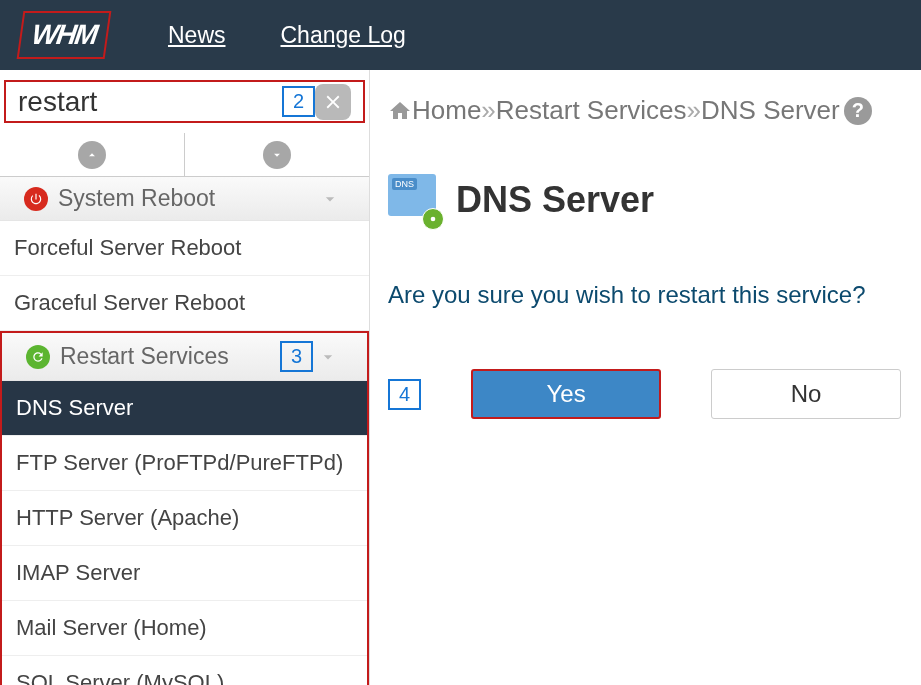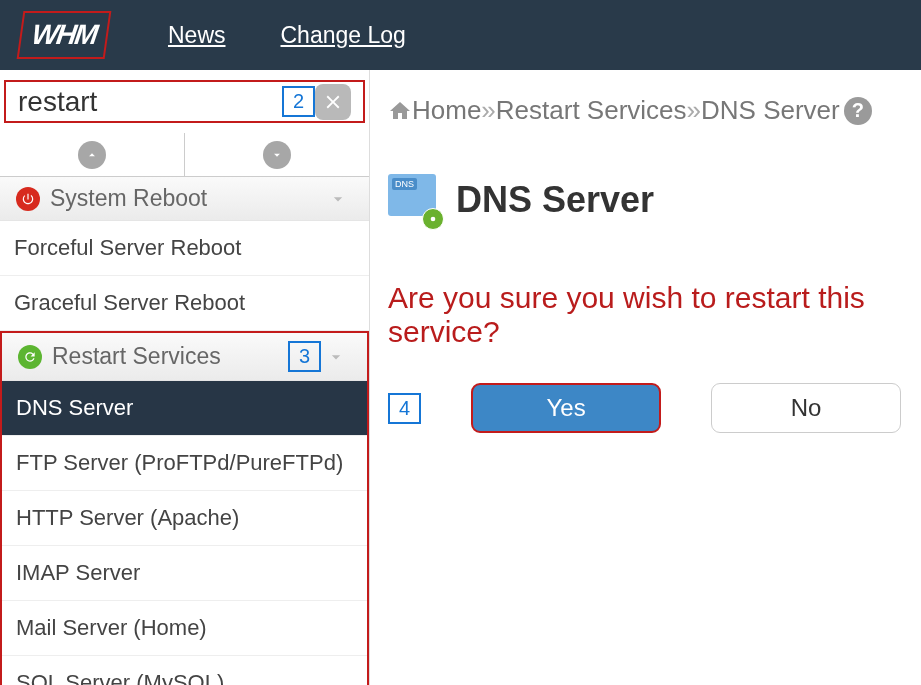--- a/index.html
+++ b/index.html
@@ -124,21 +124,21 @@
       width: 14px;
       height: 14px;
     }
     .menu-area {
       flex: 1;
       overflow-y: auto;
     }
     .menu-header {
       display: flex;
       align-items: center;
-      padding: 8px 16px;
+      padding: 8px 24px;
       border-bottom: 1px solid #e5e5e5;
       background: linear-gradient(#fafafa, #ebebeb);
       position: relative;
     }
     .menu-header-icon {
       width: 24px;
       height: 24px;
       border-radius: 50%;
       margin-right: 10px;
       display: flex;
@@ -259,44 +259,44 @@
       align-items: center;
       justify-content: center;
       border: 1px solid #fff;
     }
     .page-title {
       font-size: 36px;
       font-weight: bold;
       color: #333;
     }
     .confirm-text {
-      font-size: 30px;
-      color: #b91c1c;
-      margin-bottom: 34px;
+      font-size: 24px;
+      color: #0c4a6e;
+      margin-bottom: 60px;
     }
     .button-row {
       display: flex;
       align-items: center;
       gap: 50px;
     }
     .badge-4 {
       border: 2px solid #1576d6;
       color: #1576d6;
       font-size: 20px;
       padding: 2px 9px;
     }
     .btn {
       width: 190px;
       height: 50px;
       font-size: 24px;
       cursor: pointer;
       display: flex;
       align-items: center;
       justify-content: center;
-      border-radius: 9px;
+      border-radius: 3px;
     }
     .btn-yes {
       background: #3d87c6;
       color: #fff;
       border: 2px solid #c31b1b;
     }
     .btn-no {
       background: #fff;
       color: #333;
       border: 1px solid #ccc;

